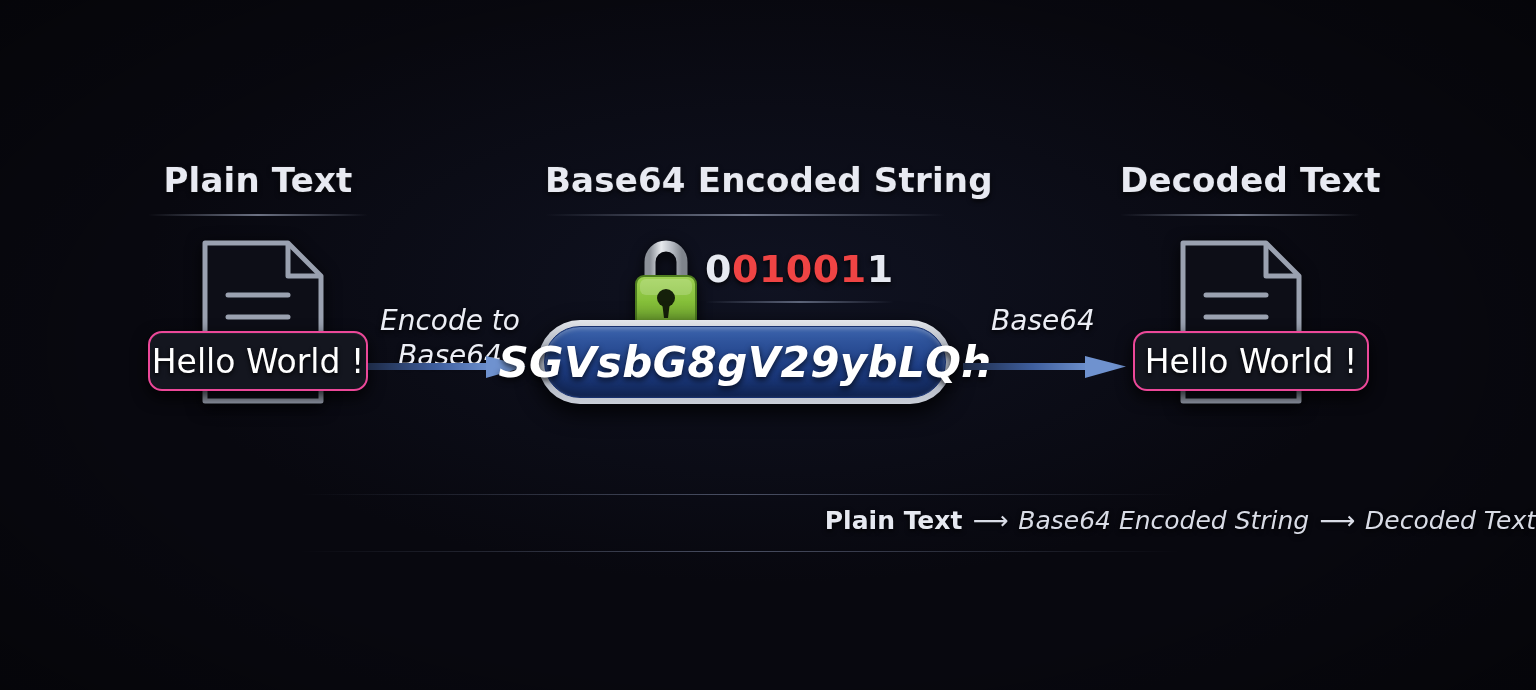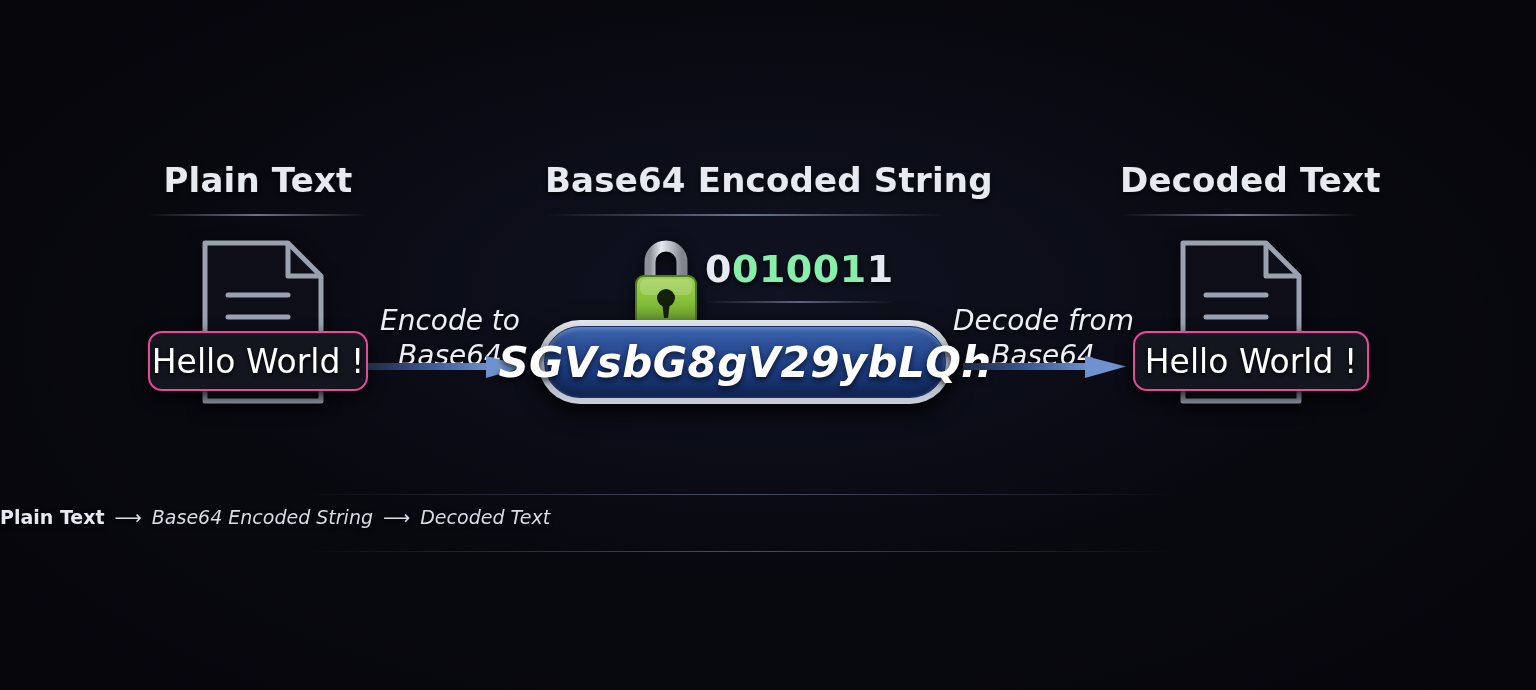--- a/index.html
+++ b/index.html
@@ -115,23 +115,23 @@
     line-height:1.24;
     white-space:nowrap;
     text-shadow:0 2px 5px rgba(0,0,0,0.9);
     margin-top:12px;
   }
 
   
   .caption{
     position:absolute;
     left:0; right:0;
-    text-align:left;
+    text-align:right;
     color:#d9dce6;
-    font-size:19px;
+    font-size:25px;
     white-space:nowrap;
     text-shadow:0 2px 5px rgba(0,0,0,0.9);
   }
   .caption .strong{ font-weight:bold; font-style:normal; color:#e6e9f1; }
   .caption .ital{ font-style:italic; }
   .caption .arr{ font-style:normal; padding:0 10px; color:#d9dce6; }
   .caprule{
     position:absolute;
     height:1px;
     background:linear-gradient(to right, rgba(150,162,195,0.0), rgba(150,162,195,0.45), rgba(150,162,195,0.0));
@@ -208,32 +208,31 @@
       </defs>
       <path d="M20 48 V30 a16 16 0 0 1 32 0 V48" stroke="url(#shk)" stroke-width="11" fill="none" stroke-linecap="round"></path>
       <rect x="6" y="44" width="60" height="56" rx="8" fill="url(#bdy)" stroke="#4e7d1f" stroke-width="2"></rect>
       <rect x="10" y="47" width="52" height="16" rx="6" fill="rgba(255,255,255,0.18)"></rect>
       <circle cx="36" cy="66" r="9" fill="#15200a"></circle>
       <path d="M32 70 h8 l-2 16 h-4 Z" fill="#15200a"></path>
     </svg>
   </div>
 
   <div class="binary" style="left:705px; top:247px;">
-    <span style="color:#e6e9f1;">0</span><span style="color:#86efac;">01001</span><span style="color:#e6e9f1;">1</span>
+    <span style="color:#e6e9f1;">0</span><span style="color:#ef4444;">01001</span><span style="color:#e6e9f1;">1</span>
     <span class="rule"></span>
   </div>
 
   <div class="b64wrap" style="left:538px; top:320px; width:414px; height:84px;">
     <div class="b64">
       <span>SGVsbG8gV29ybLQh</span>
     </div>
   </div>
 
   <div class="arrowlabel" style="left:953px; top:292px; width:180px;">
-    <div>Decode from</div>
     <div>Base64</div>
   </div>
   <div class="arrow" style="left:963px; top:353px;">
     <svg width="165" height="28" viewBox="0 0 165 28">
       <defs>
         <linearGradient id="ag2" x1="0" y1="0" x2="1" y2="0">
           <stop offset="0%" stop-color="#1d2a46"></stop>
           <stop offset="55%" stop-color="#3f5f9e"></stop>
           <stop offset="100%" stop-color="#6f92cf"></stop>
         </linearGradient>

